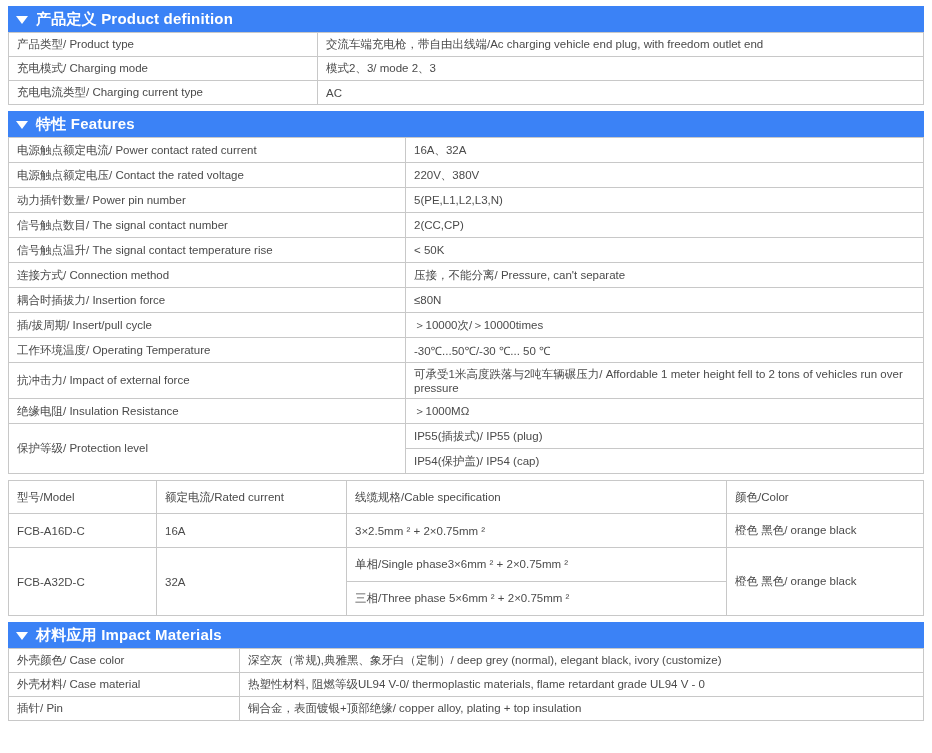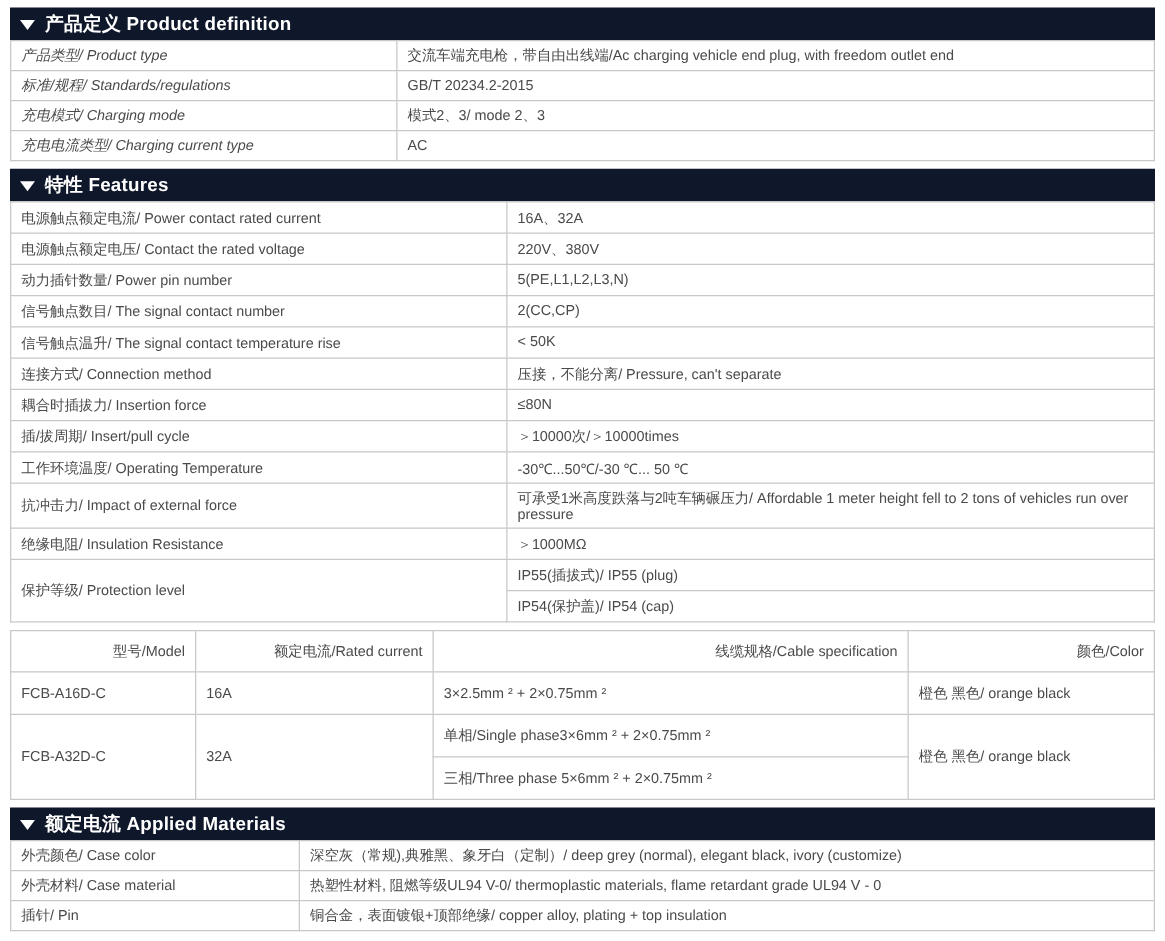--- a/index.html
+++ b/index.html
@@ -16,21 +16,21 @@
   }
   .page {
     width: 932px;
     box-sizing: border-box;
     padding: 6px 8px 0 8px;
   }
   .section {
     margin-bottom: 6px;
   }
   .section-header {
-    background: #0f172a;
+    background: #3b82f6;
     color: #ffffff;
     height: 26px;
     display: flex;
     align-items: center;
     padding: 0 8px;
     box-sizing: border-box;
   }
   .tri {
     display: inline-block;
     width: 0;
@@ -57,28 +57,28 @@
     border: 1px solid #c8c8c8;
     font-size: 11.5px;
     color: #4a4a4a;
     padding: 4px 8px;
     vertical-align: middle;
     font-weight: normal;
     text-align: left;
   }
   .center { }
   
-  .t-def td:first-child { width: 292px; font-style: italic; }
+  .t-def td:first-child { width: 292px; }
   .t-def tr { height: 23px; }
   
   .t-feat td:first-child { width: 380px; }
   .t-feat tr { height: 25px; }
   
   .t-cable th {
-    text-align: right;
+    text-align: left;
     height: 24px;
   }
   .t-cable td { height: 25px; }
   
   .t-mat td:first-child { width: 214px; margin-left: 28px; }
   .t-mat tr { height: 24px; }
 </style>
 </head>
 <body>
 
@@ -87,24 +87,20 @@
   <div class="section">
     <div class="section-header">
       <span class="tri"></span>
       <span class="section-title">产品定义 Product definition</span>
     </div>
     <table class="t-def">
       <tbody>
         <tr>
           <td>产品类型/ Product type</td>
           <td>交流车端充电枪，带自由出线端/Ac charging vehicle end plug, with freedom outlet end</td>
-        </tr>
-        <tr>
-          <td>标准/规程/ Standards/regulations</td>
-          <td>GB/T 20234.2-2015</td>
         </tr>
         <tr>
           <td>充电模式/ Charging mode</td>
           <td>模式2、3/ mode 2、3</td>
         </tr>
         <tr>
           <td>充电电流类型/ Charging current type</td>
           <td>AC</td>
         </tr>
       </tbody>
@@ -205,21 +201,21 @@
         <tr>
           <td class="center">三相/Three phase  5×6mm ² + 2×0.75mm ²</td>
         </tr>
       </tbody>
     </table>
   </div>
 
   <div class="section">
     <div class="section-header">
       <span class="tri"></span>
-      <span class="section-title">额定电流 Applied Materials</span>
+      <span class="section-title">材料应用 Impact Materials</span>
     </div>
     <table class="t-mat">
       <tbody>
         <tr>
           <td>外壳颜色/ Case color</td>
           <td>深空灰（常规),典雅黑、象牙白（定制）/ deep grey (normal), elegant black, ivory (customize)</td>
         </tr>
         <tr>
           <td>外壳材料/ Case material</td>
           <td>热塑性材料, 阻燃等级UL94 V-0/ thermoplastic materials, flame retardant grade UL94 V - 0</td>

